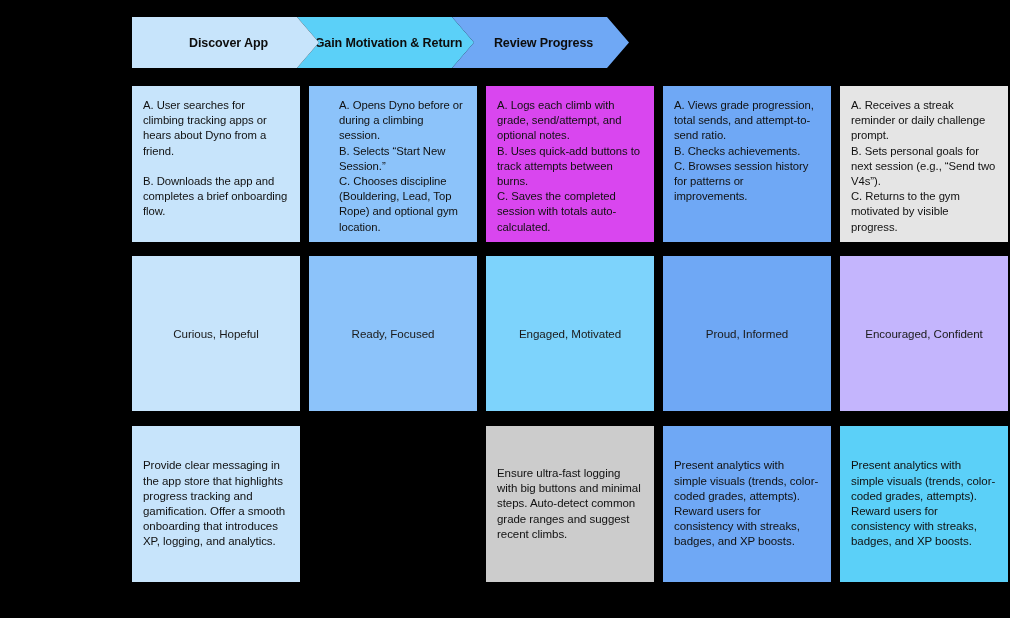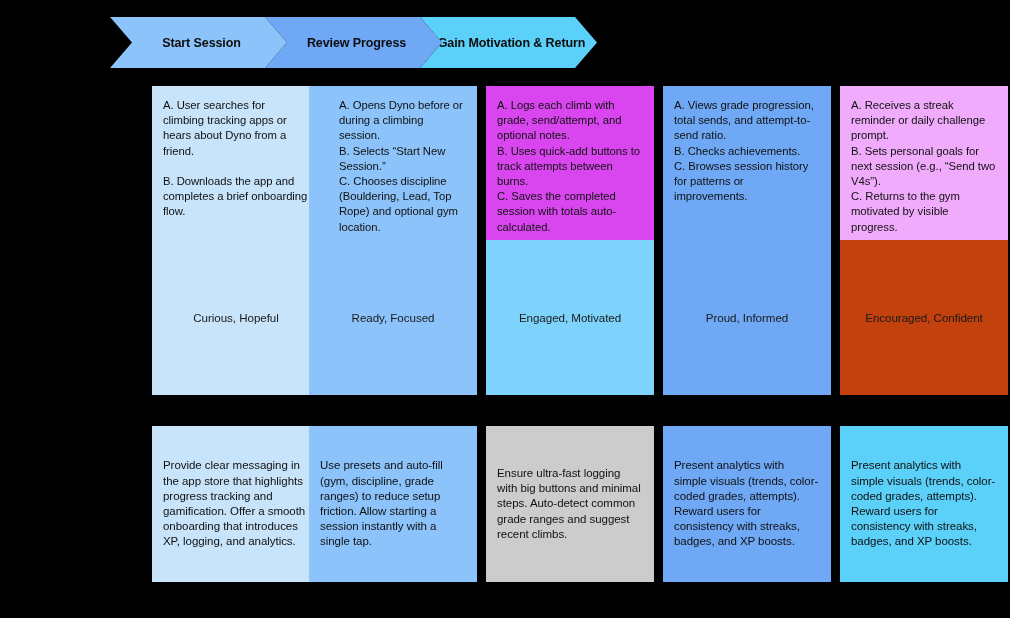--- a/index.html
+++ b/index.html
@@ -71,21 +71,21 @@
     width: 168px;
     box-sizing: border-box;
     overflow: hidden;
   }
   .card-actions {
     top: 86px;
     height: 156px;
     padding: 12px 11px 8px 11px;
   }
   .card-emotion {
-    top: 240px;
+    top: 256px;
     height: 155px;
     display: flex;
     align-items: center;
     justify-content: center;
     padding: 6px 8px;
   }
   .card-opportunity {
     top: 426px;
     height: 156px;
     display: flex;
@@ -112,34 +112,34 @@
     color: #111111;
     letter-spacing: -0.05px;
   }
 </style>
 </head>
 <body>
 
 <div id="journey-map">
 
   <div class="header-band">
-    <div class="chev" style="background: rgb(140, 195, 250); width: 177px; margin-left: -22px; clip-path: polygon(0px 0px, calc(100% - 22px) 0px, 100% 50%, calc(100% - 22px) 100%, 0px 100%, 22px 50%); z-index: 9;">
-      <span class="chev-label">Start Session</span>
+    <div class="chev" style="background: rgb(199, 228, 251); width: 187px; clip-path: polygon(0px 0px, calc(100% - 22px) 0px, 100% 50%, calc(100% - 22px) 100%, 0px 100%); z-index: 10;">
+      <span class="chev-label">Discover App</span>
+    </div>
+    <div class="chev" style="background: rgb(91, 208, 248); width: 177px; margin-left: -22px; clip-path: polygon(0px 0px, calc(100% - 22px) 0px, 100% 50%, calc(100% - 22px) 100%, 0px 100%, 22px 50%); z-index: 6;">
+      <span class="chev-label">Gain Motivation &amp; Return</span>
     </div>
     <div class="chev" style="background: rgb(111, 168, 245); width: 177px; margin-left: -22px; clip-path: polygon(0px 0px, calc(100% - 22px) 0px, 100% 50%, calc(100% - 22px) 100%, 0px 100%, 22px 50%); z-index: 7;">
       <span class="chev-label">Review Progress</span>
     </div>
-    <div class="chev" style="background: rgb(91, 208, 248); width: 177px; margin-left: -22px; clip-path: polygon(0px 0px, calc(100% - 22px) 0px, 100% 50%, calc(100% - 22px) 100%, 0px 100%, 22px 50%); z-index: 6;">
-      <span class="chev-label">Gain Motivation &amp; Return</span>
-    </div>
   </div>
 
   <div class="cols">
 
-    <div class="col" style="left:0px;margin-left:20px;">
+    <div class="col" style="left:0px;">
       <div class="card card-actions" style="background: rgb(199, 228, 251);">
         <div class="body-text">A. User searches for climbing tracking apps or hears about Dyno from a friend.
 
  B. Downloads the app and completes a brief onboarding flow.</div>
       </div>
       <div class="card card-emotion" style="background: rgb(199, 228, 251);">
         <div class="emotion-text">Curious, Hopeful</div>
       </div>
       <div class="card card-opportunity" style="background: rgb(199, 228, 251);">
         <div class="opp-text">Provide clear messaging in the app store that highlights progress tracking and gamification. Offer a smooth onboarding that introduces XP, logging, and analytics.</div>
@@ -148,23 +148,20 @@
 
     <div class="col" style="left:177px;">
       <div class="card card-actions" style="background: rgb(140, 195, 250); padding-left: 30px;">
         <div class="body-text">A. Opens Dyno before or during a climbing session.
  B. Selects “Start New Session.”
  C. Chooses discipline (Bouldering, Lead, Top Rope) and optional gym location.</div>
       </div>
       <div class="card card-emotion" style="background: rgb(140, 195, 250);">
         <div class="emotion-text">Ready, Focused</div>
       </div>
-      <div class="card card-opportunity" style="background: rgb(140, 195, 250);">
-        <div class="opp-text">Use presets and auto-fill (gym, discipline, grade ranges) to reduce setup friction. Allow starting a session instantly with a single tap.</div>
-      </div>
     </div>
 
     <div class="col" style="left:354px;">
       <div class="card card-actions" style="background: #d946ef;">
         <div class="body-text">A. Logs each climb with grade, send/attempt, and optional notes.
  B. Uses quick-add buttons to track attempts between burns.
  C. Saves the completed session with totals auto-calculated.</div>
       </div>
       <div class="card card-emotion" style="background: #7dd3fc;">
         <div class="emotion-text">Engaged, Motivated</div>
@@ -182,26 +179,26 @@
       </div>
       <div class="card card-emotion" style="background: rgb(111, 168, 245);">
         <div class="emotion-text">Proud, Informed</div>
       </div>
       <div class="card card-opportunity" style="background: rgb(111, 168, 245);">
         <div class="opp-text">Present analytics with simple visuals (trends, color-coded grades, attempts). Reward users for consistency with streaks, badges, and XP boosts.</div>
       </div>
     </div>
 
     <div class="col" style="left:708px;">
-      <div class="card card-actions" style="background: #f0abfc;">
+      <div class="card card-actions" style="background: #e5e5e5;">
         <div class="body-text">A. Receives a streak reminder or daily challenge prompt.
  B. Sets personal goals for next session (e.g., “Send two V4s”).
  C. Returns to the gym motivated by visible progress.</div>
       </div>
-      <div class="card card-emotion" style="background: #c2410c;">
+      <div class="card card-emotion" style="background: #c4b5fd;">
         <div class="emotion-text">Encouraged, Confident</div>
       </div>
       <div class="card card-opportunity" style="background: rgb(91, 208, 248);">
         <div class="opp-text">Present analytics with simple visuals (trends, color-coded grades, attempts). Reward users for consistency with streaks, badges, and XP boosts.</div>
       </div>
     </div>
 
   </div>
 </div>
 

